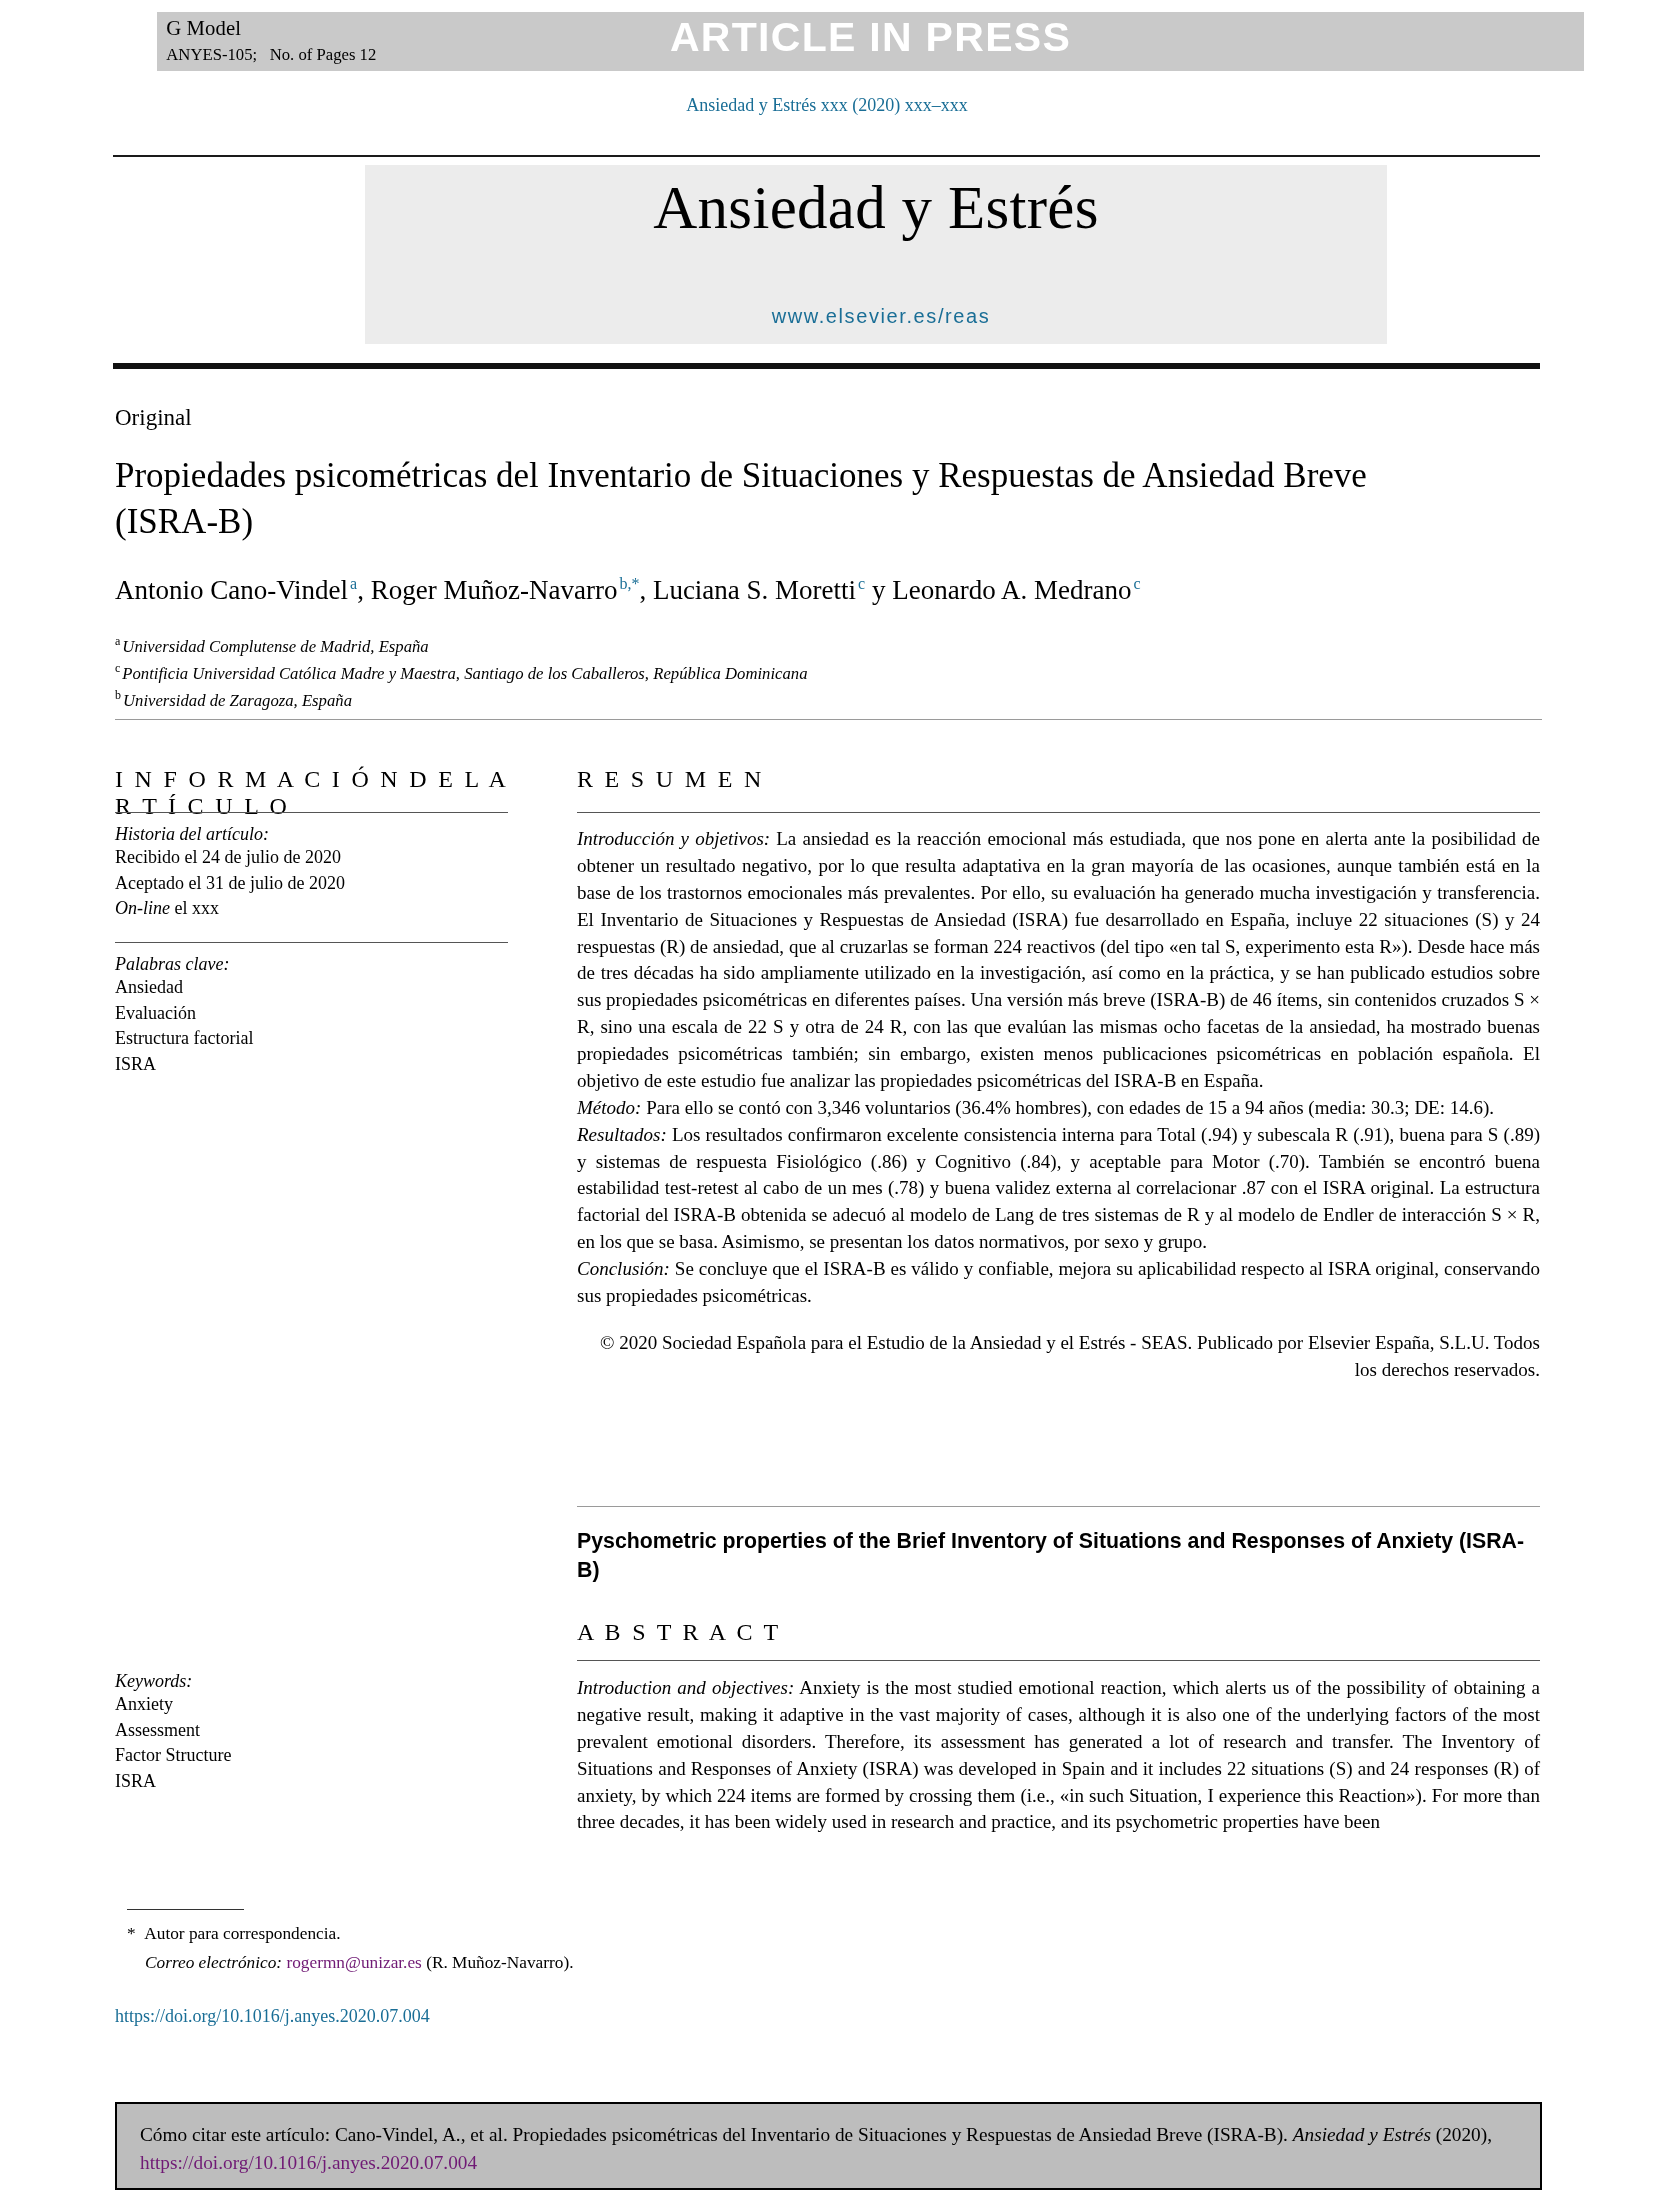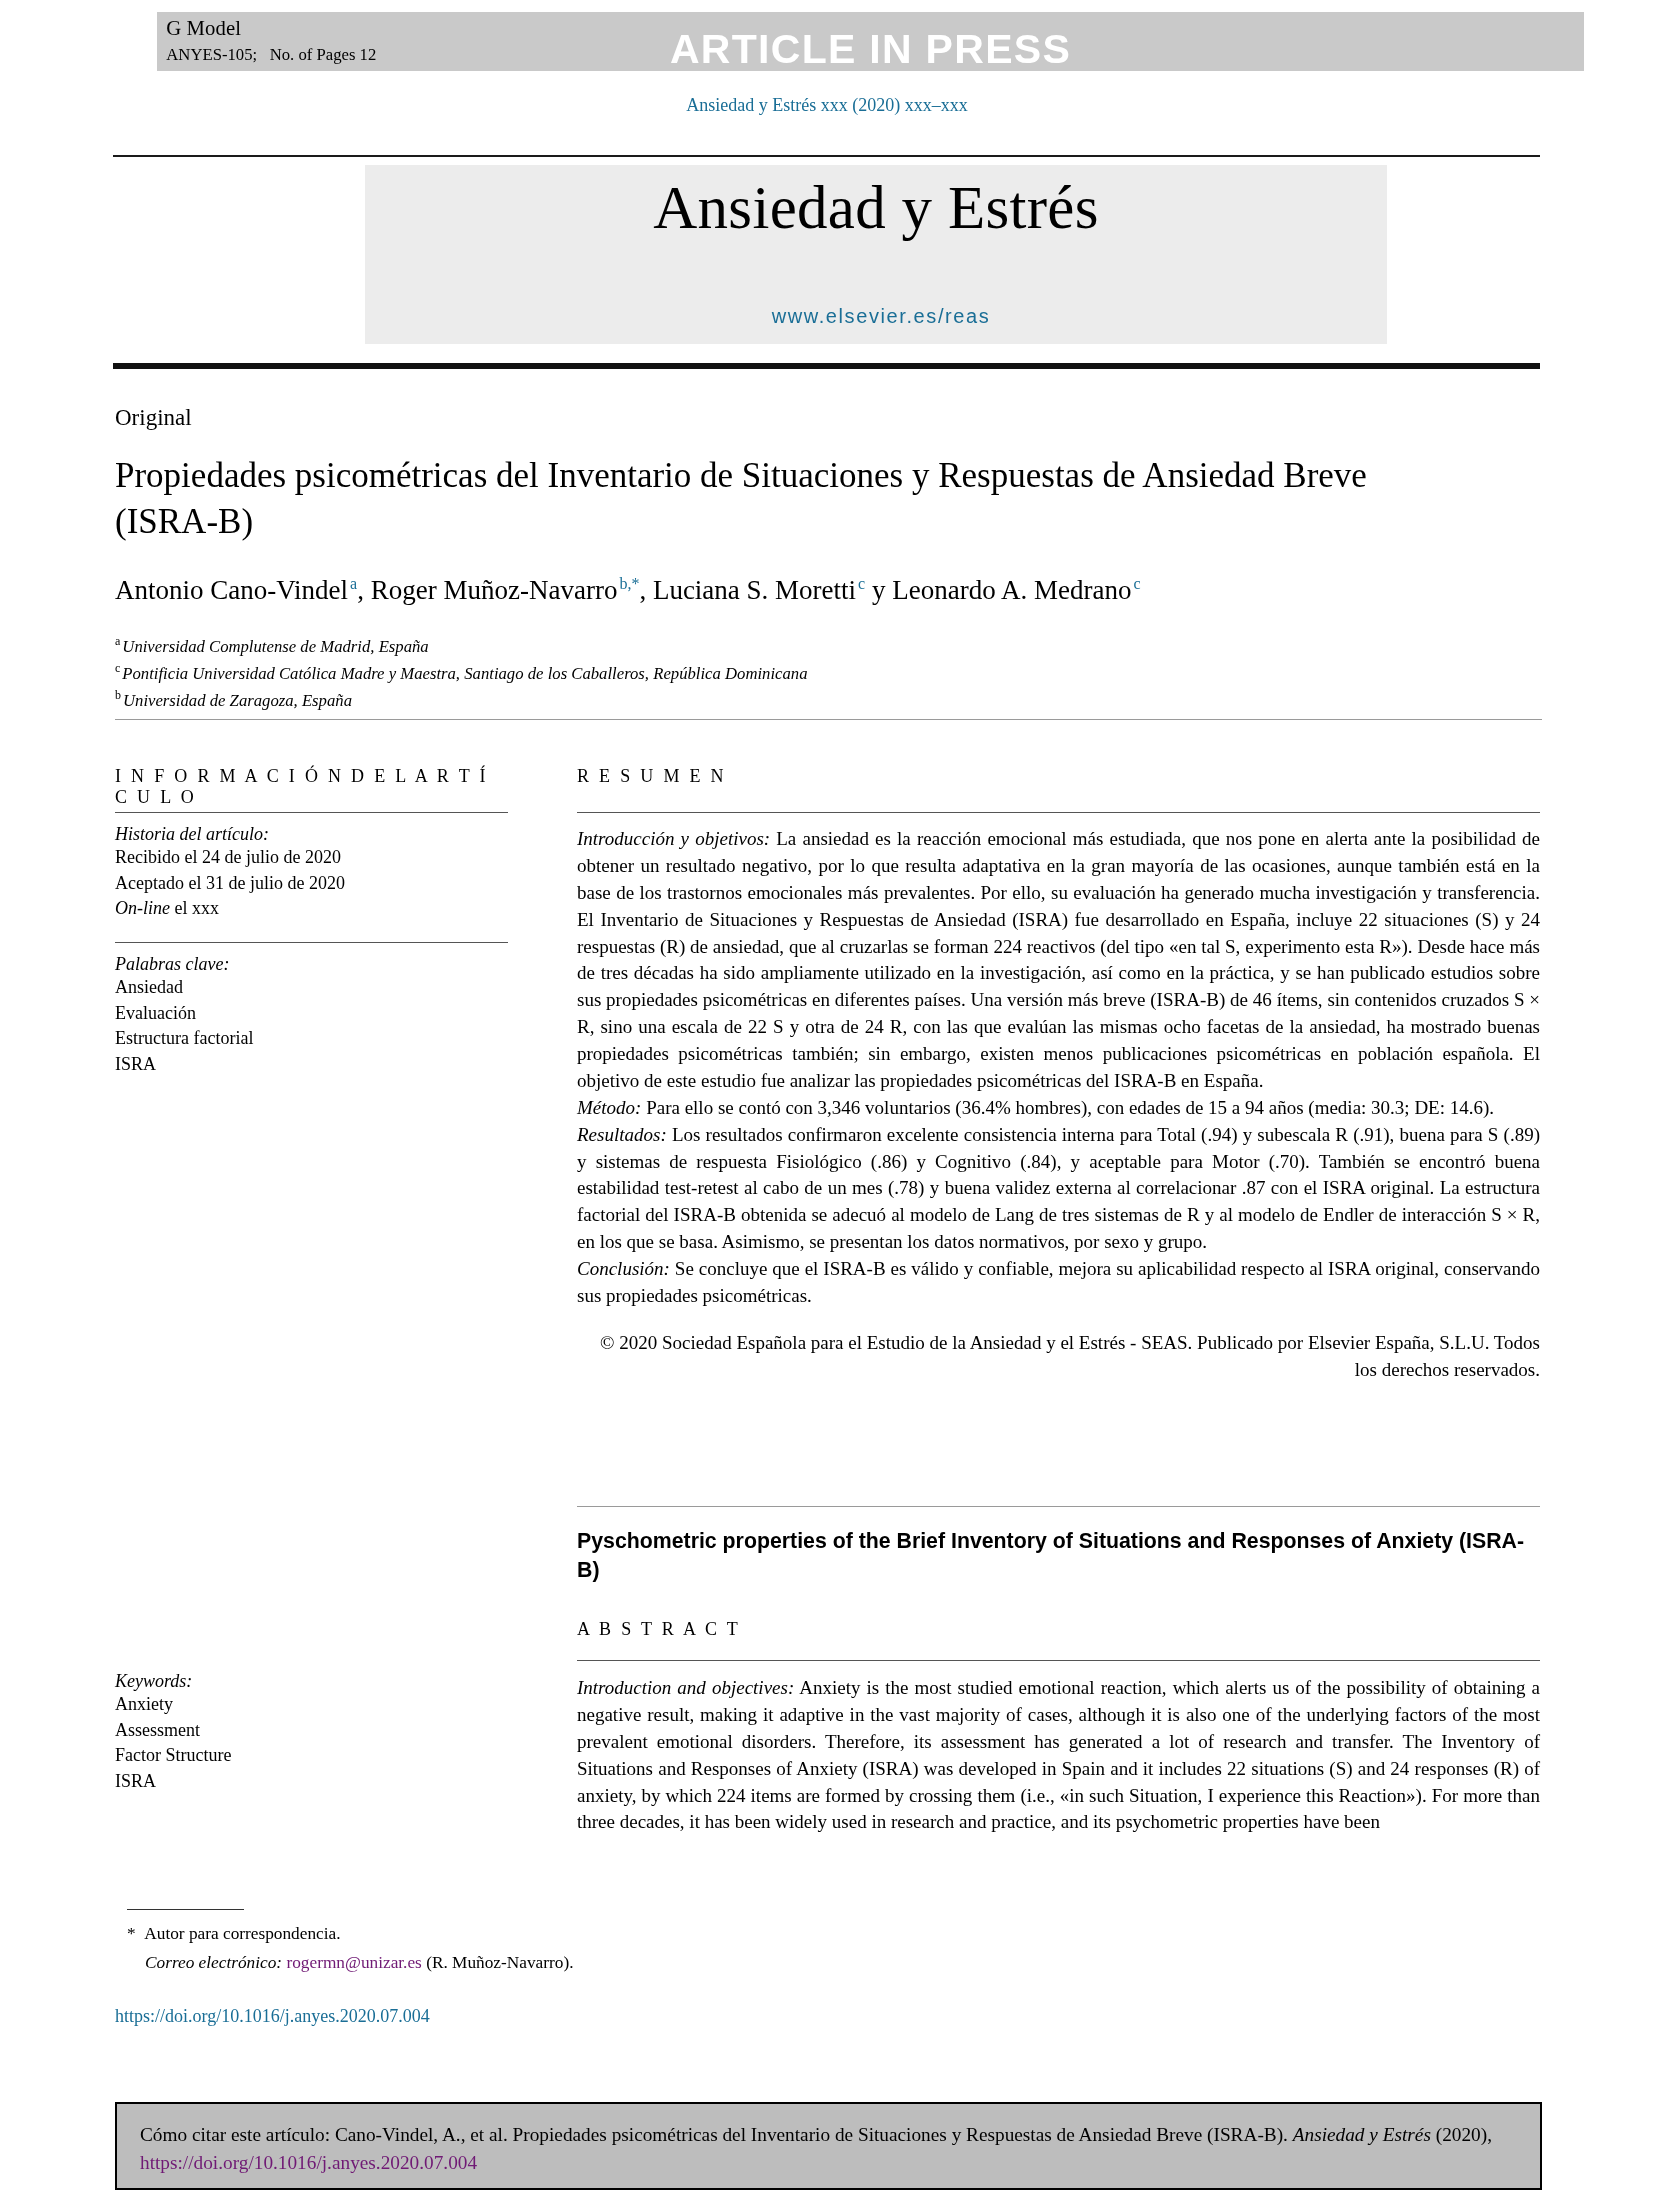--- a/index.html
+++ b/index.html
@@ -40,21 +40,21 @@
   }
   .gmodel-line2 {
     font-size: 16.7px;
     margin-top: 2.7px;
     white-space: pre;
   }
   .aip {
     position: absolute;
     left: 0;
     right: 0;
-    top: 14px;
+    top: 2px;
     text-align: center;
     font-family: "Liberation Sans", "DejaVu Sans", sans-serif;
     font-weight: bold;
     font-size: 41px;
     letter-spacing: 1.3px;
     color: #ffffff;
   }
 
   
   .runhead {
@@ -173,21 +173,21 @@
   }
 
   
   .leftcol {
     position: absolute;
     left: 115px;
     width: 393px;
   }
   .sec-head {
     font-family: "Liberation Serif", "DejaVu Serif", serif;
-    font-size: 18px;
+    font-size: 24px;
     letter-spacing: 2.8px;
   }
   .meta-italic {
     font-style: italic;
     font-size: 18px;
   }
   .meta-line {
     font-size: 18px;
     line-height: 1.42;
   }

